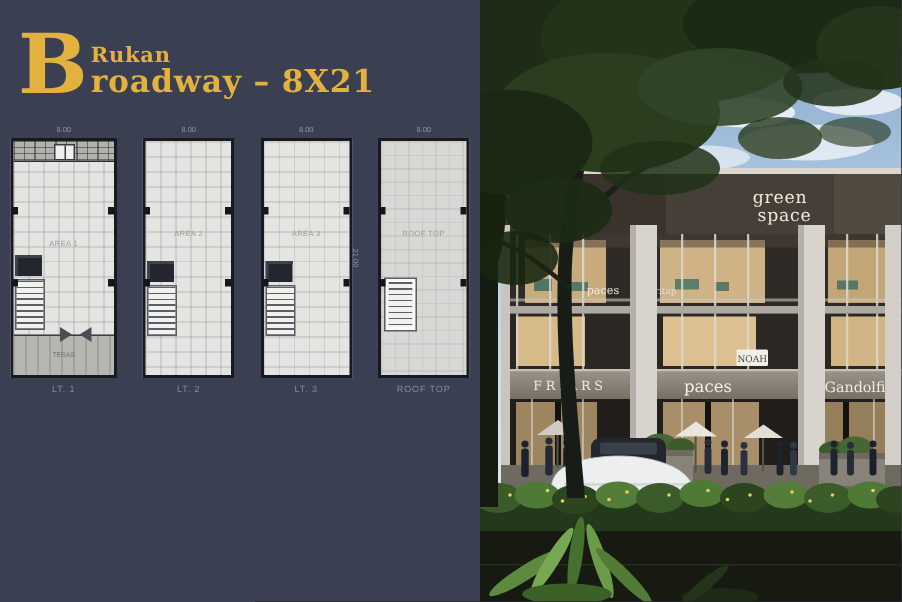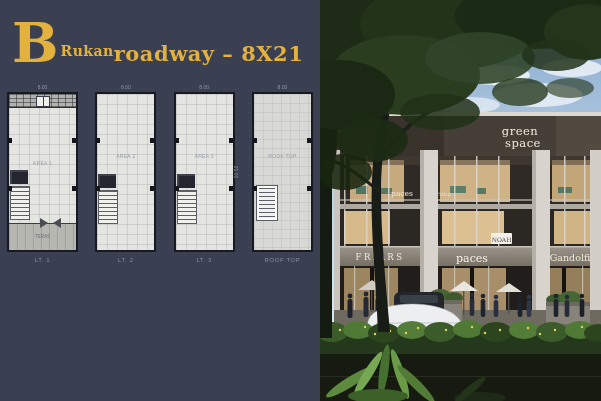--- a/index.html
+++ b/index.html
@@ -1,21 +1,21 @@
 <!DOCTYPE html>
 <html><head>
 <meta charset="utf-8">
 <style>
   html,body{margin:0;padding:0;background:#222;}
   .page{position:relative;width:601px;height:401px;overflow:hidden;font-family:"Liberation Sans",sans-serif;display:flex;}
   
   .left-panel{position:relative;width:320px;height:401px;background:#3a3f51;flex:0 0 auto;}
   .title-block{position:absolute;top:22px;left:12px;color:#e3b13d;font-family:"DejaVu Serif",serif;font-weight:bold;display:flex;align-items:flex-end;}
   .title-initial{font-size:55px;line-height:.76;}
-  .title-col{display:flex;flex-direction:row;margin-left:2px;}
+  .title-col{display:flex;flex-direction:column;margin-left:2px;}
   .title-kicker{font-size:14px;line-height:1.05;letter-spacing:.5px;}
   .title-rest{font-size:21px;line-height:.92;letter-spacing:.5px;white-space:nowrap;}
   
   .plans-row{position:absolute;top:92px;left:0;width:320px;padding:0 7px;box-sizing:border-box;display:flex;justify-content:space-between;}
   .plan{position:relative;}
   .plan-body{position:relative;height:160px;background:#e4e4e0;border:2px solid #171a22;box-sizing:border-box;
     background-image:repeating-linear-gradient(to right,rgba(90,95,105,.16) 0 1px,transparent 1px 10px),
                      repeating-linear-gradient(to bottom,rgba(90,95,105,.16) 0 1px,transparent 1px 10px);}
   .plan-1 .plan-body{width:71px;}
   .plan-2 .plan-body,.plan-3 .plan-body{width:61px;}

